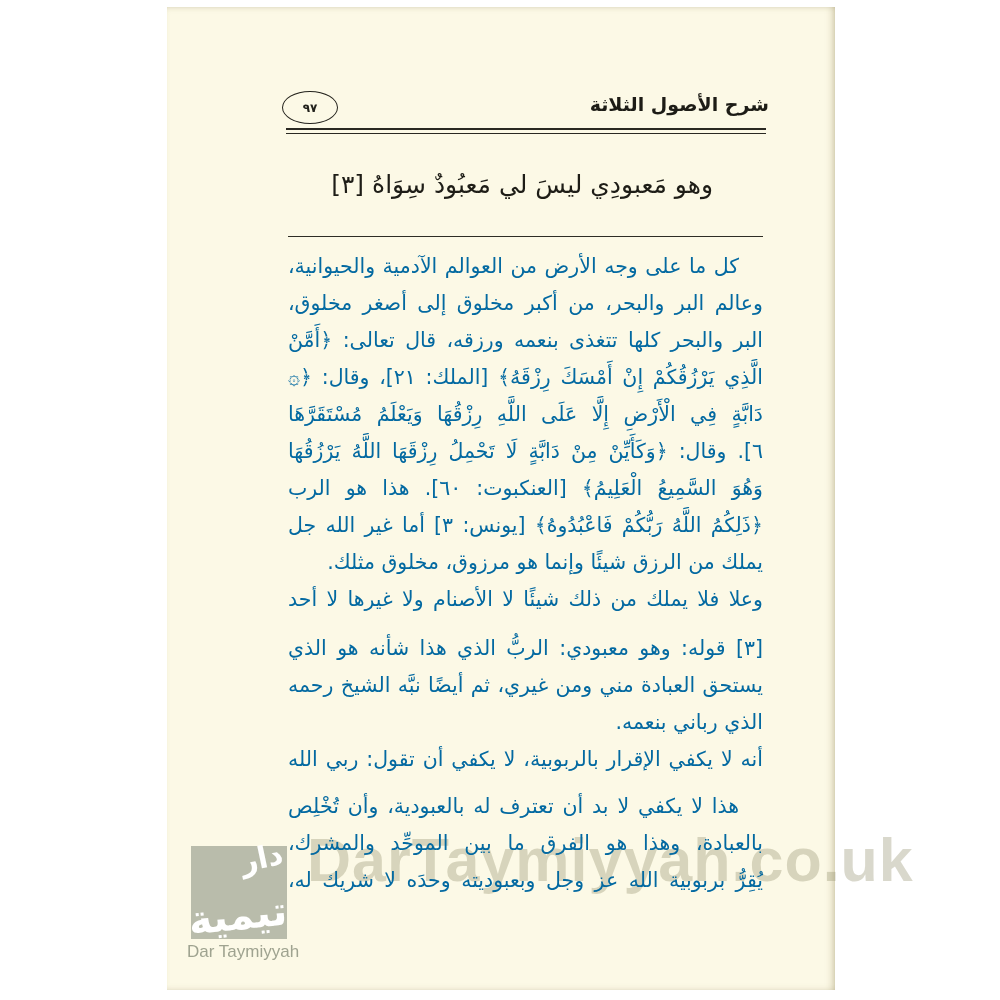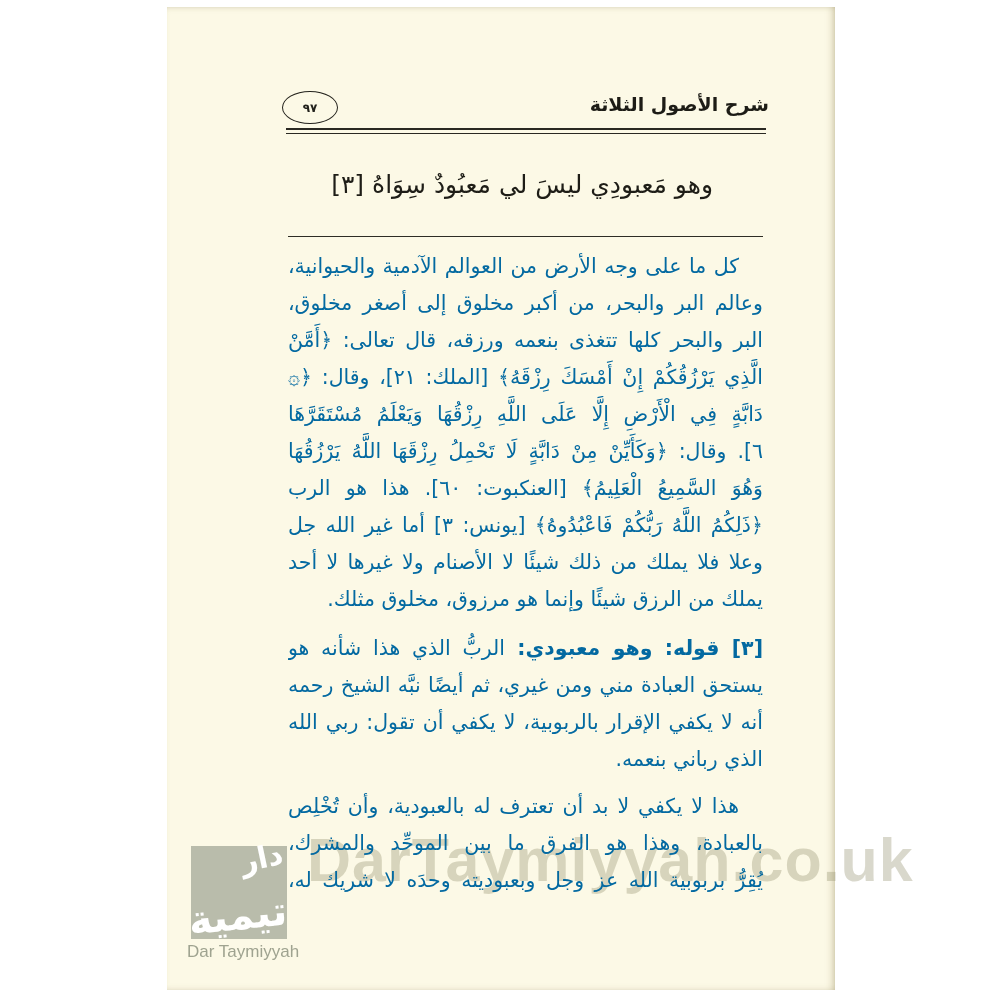--- a/index.html
+++ b/index.html
@@ -45,21 +45,21 @@
   }
   .para{margin:0;}
   .para2{margin-top:12px;}
   .para3{margin-top:10px;}
   .bline{
     line-height:37px;height:37px;overflow:hidden;
     text-align:justify;text-align-last:justify;
   }
   .bline.last{text-align-last:right;}
   .bline.indent{padding-right:24px;}
-  .bold{font-weight:bold;}
+  .bold{font-weight:normal;}
   
   .watermark{
     position:absolute;left:118px;top:818px;z-index:1;
     font-family:"Liberation Sans",sans-serif;font-weight:bold;
     font-size:61px;color:#8f8c68;opacity:.33;letter-spacing:1px;
     white-space:nowrap;
     margin-left:22px;
   }
   .logo{
     position:absolute;left:24px;top:839px;width:96px;height:93px;
@@ -102,31 +102,31 @@
 
     <div class="para">
       <div class="bline indent">كل ما على وجه الأرض من العوالم الآدمية والحيوانية،</div>
       <div class="bline">وعالم البر والبحر، من أكبر مخلوق إلى أصغر مخلوق، في</div>
       <div class="bline">البر والبحر كلها تتغذى بنعمه ورزقه، قال تعالى: ﴿أَمَّنْ هَذَا</div>
       <div class="bline">الَّذِي يَرْزُقُكُمْ إِنْ أَمْسَكَ رِزْقَهُ﴾ [الملك: ٢١]، وقال: ﴿۞ وَمَا مِنْ</div>
       <div class="bline">دَابَّةٍ فِي الْأَرْضِ إِلَّا عَلَى اللَّهِ رِزْقُهَا وَيَعْلَمُ مُسْتَقَرَّهَا وَمُسْتَوْدَعَهَا﴾ [هود:</div>
       <div class="bline">٦]. وقال: ﴿وَكَأَيِّنْ مِنْ دَابَّةٍ لَا تَحْمِلُ رِزْقَهَا اللَّهُ يَرْزُقُهَا وَإِيَّاكُمْ</div>
       <div class="bline">وَهُوَ السَّمِيعُ الْعَلِيمُ﴾ [العنكبوت: ٦٠]. هذا هو الرب سبحانه:</div>
       <div class="bline">﴿ذَلِكُمُ اللَّهُ رَبُّكُمْ فَاعْبُدُوهُ﴾ [يونس: ٣] أما غير الله جل</div>
+      <div class="bline last">يملك من الرزق شيئًا وإنما هو مرزوق، مخلوق مثلك.</div>
       <div class="bline">وعلا فلا يملك من ذلك شيئًا لا الأصنام ولا غيرها لا أحد</div>
-      <div class="bline last">يملك من الرزق شيئًا وإنما هو مرزوق، مخلوق مثلك.</div>
     </div>
 
     <div class="para para2">
       <div class="bline">
         <span class="bold">[٣] </span><span class="bold">قوله: وهو معبودي: </span><span>الربُّ الذي هذا شأنه هو الذي</span>
       </div>
       <div class="bline">يستحق العبادة مني ومن غيري، ثم أيضًا نبَّه الشيخ رحمه الله</div>
+      <div class="bline last">الذي رباني بنعمه.</div>
       <div class="bline">أنه لا يكفي الإقرار بالربوبية، لا يكفي أن تقول: ربي الله</div>
-      <div class="bline last">الذي رباني بنعمه.</div>
     </div>
 
     <div class="para para3">
       <div class="bline indent">هذا لا يكفي لا بد أن تعترف له بالعبودية، وأن تُخْلِص له</div>
       <div class="bline">بالعبادة، وهذا هو الفرق ما بين الموحِّد والمشرك، فالموحِّد</div>
       <div class="bline">يُقِرُّ بربوبية الله عز وجل وبعبوديته وحدَه لا شريك له،</div>
     </div>
 
   </div>
 </div>

